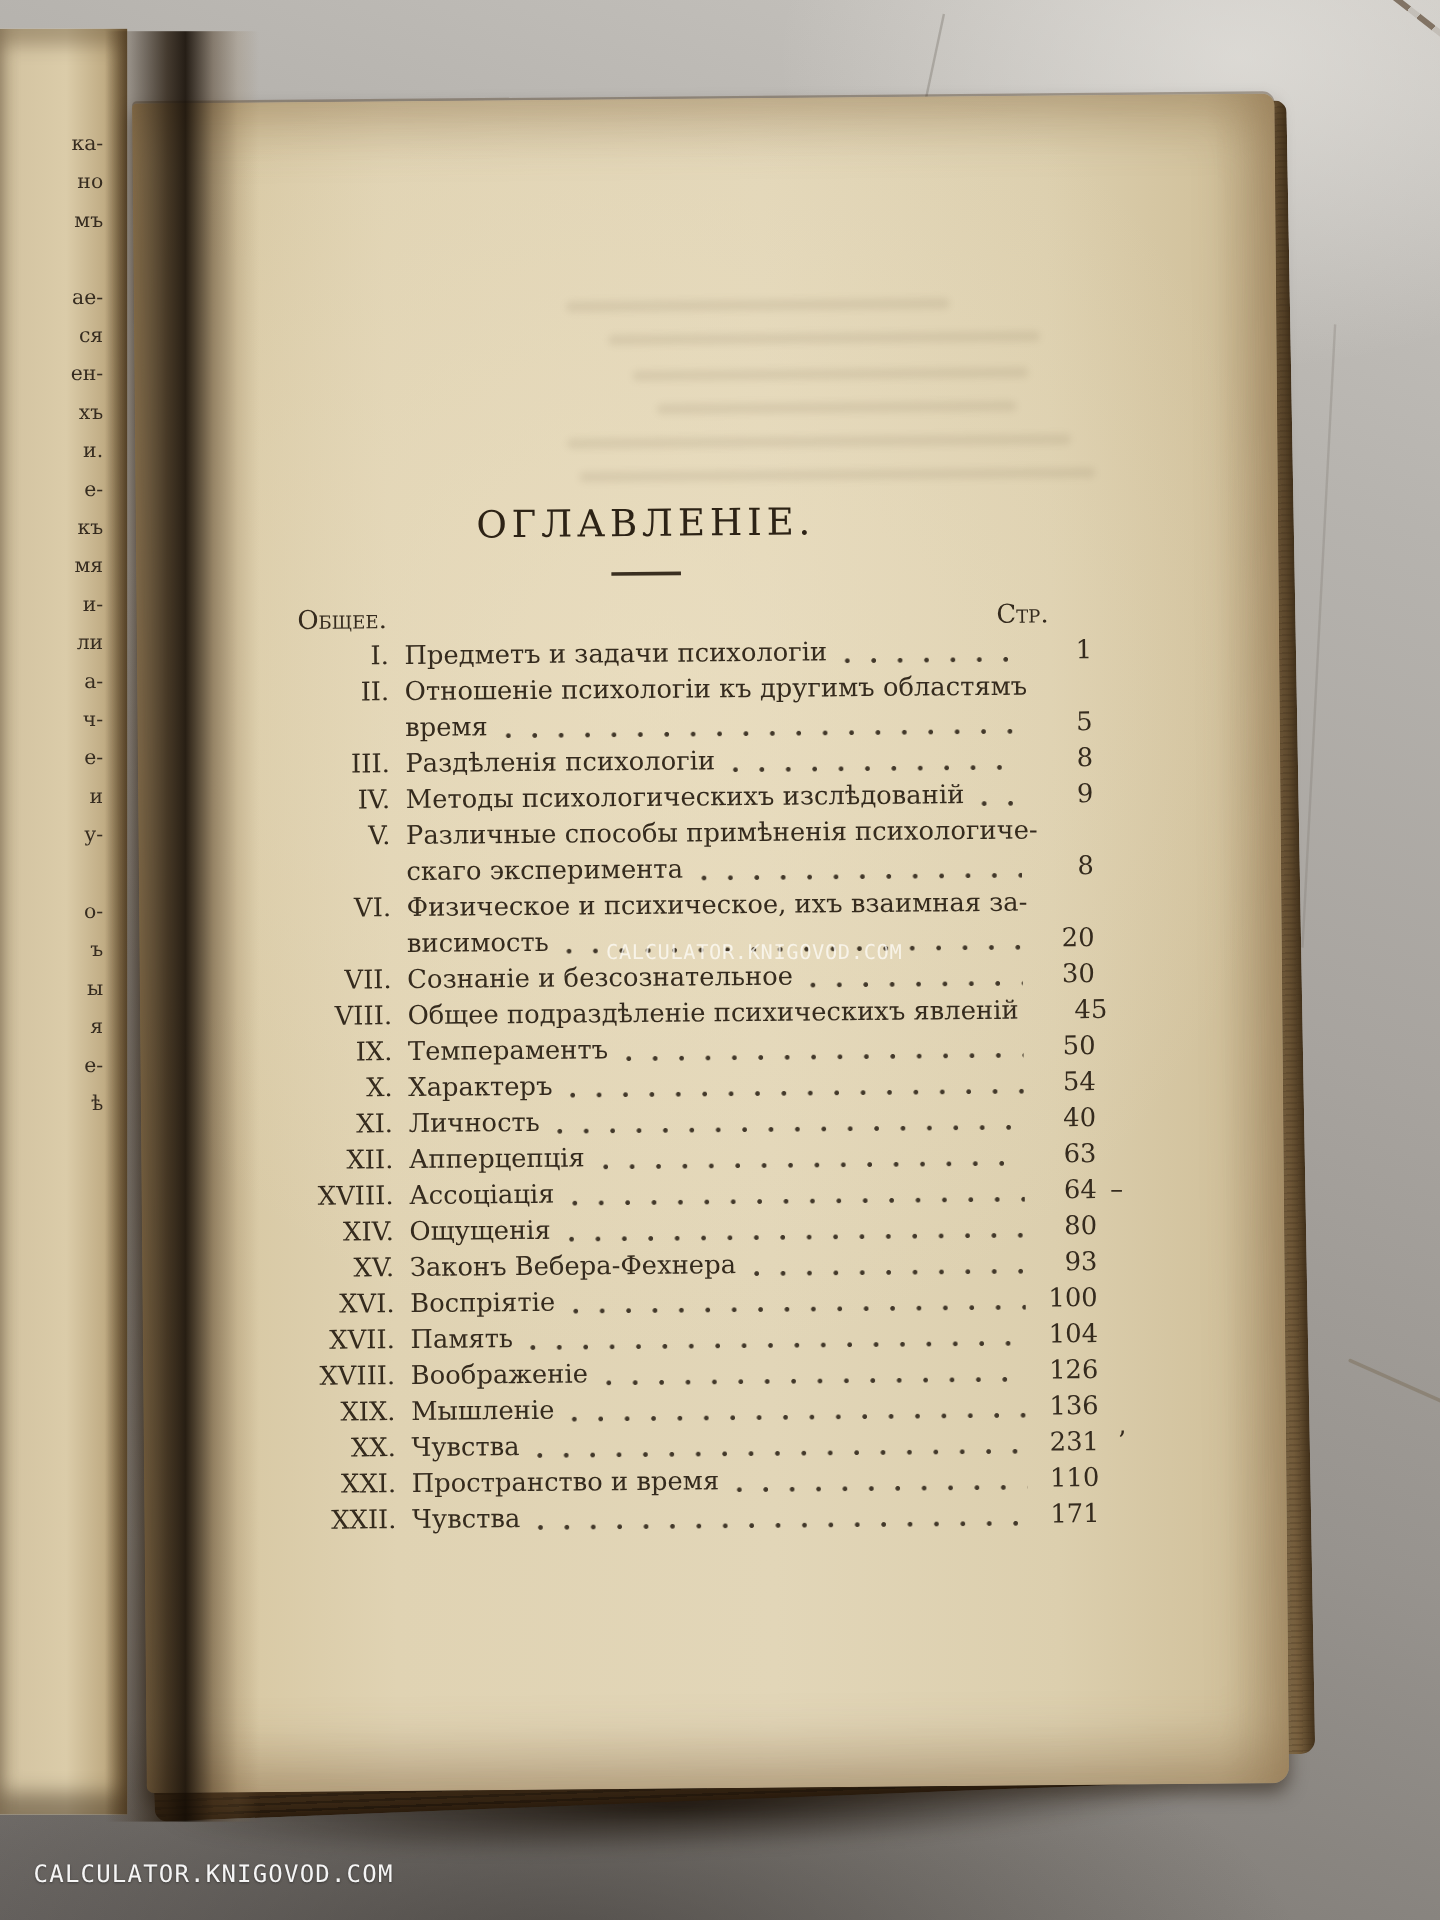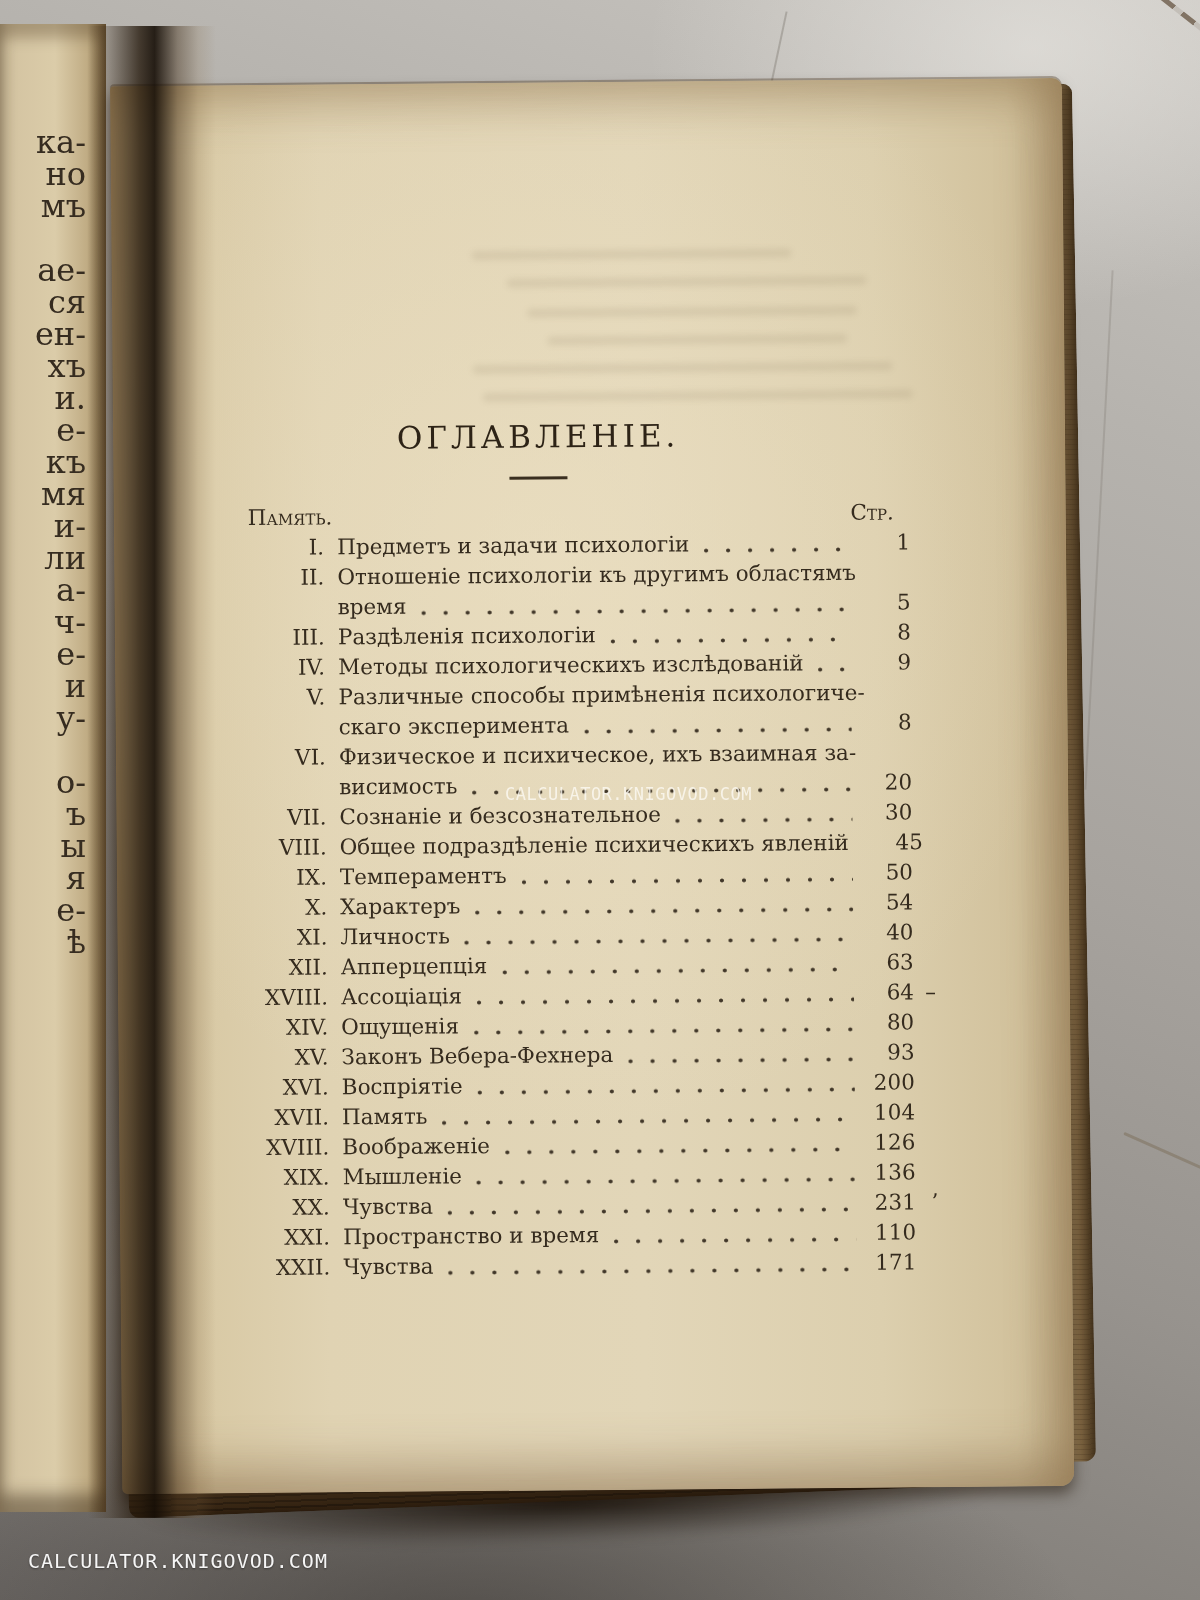--- a/index.html
+++ b/index.html
@@ -34,21 +34,21 @@
   .fore-edge{position:absolute;left:1028px;top:84px;width:56px;height:1378px;transform:rotate(-1deg);
       background:
         repeating-linear-gradient(180deg, rgba(58,42,24,.22) 0 1px, rgba(0,0,0,0) 1px 5px),
         linear-gradient(90deg,#cdbc97 0%,#b29a6e 45%,#7d6441 75%,#41301a 100%);
       border-radius:0 10px 12px 0;}
 
   
   .facing-strip{position:absolute;left:0;top:24px;width:106px;height:1488px;
       background:linear-gradient(90deg,#d2c2a0 0%,#dbcca9 52%,#c0ac84 82%,#77603d 100%);
       box-shadow:inset 0 14px 14px rgba(80,60,35,.35), inset 0 -18px 16px rgba(50,35,18,.45);}
-  .fragments{padding:102px 20px 0 0;text-align:right;font-size:32px;line-height:32px;color:#362c20;}
+  .fragments{padding:80px 20px 0 0;text-align:right;font-size:17px;line-height:32px;color:#362c20;}
   .frag{height:32px;}
 
   
   .gutter{position:absolute;left:88px;top:26px;width:128px;height:1492px;z-index:7;pointer-events:none;
       background:linear-gradient(90deg, rgba(0,0,0,0) 0%, rgba(59,42,24,.28) 16%,
         rgba(36,24,11,.78) 40%, rgba(22,14,6,.90) 52%, rgba(72,52,29,.45) 70%,
         rgba(126,100,64,.18) 86%, rgba(0,0,0,0) 100%);}
 
   
   .page{position:absolute;left:110px;top:78px;width:952px;height:1408px;z-index:6;
@@ -64,21 +64,21 @@
   .smudge{position:absolute;height:9px;background:#7a6a4e;opacity:.13;filter:blur(3px);border-radius:5px;}
 
   .page-title{position:absolute;left:425px;top:336px;transform:translateX(-50%);white-space:nowrap;
       font-size:31px;font-weight:400;letter-spacing:4px;color:#2d2316;margin:0;}
   .title-rule{position:absolute;left:425px;top:394px;transform:translateX(-50%);
       width:58px;height:3px;background:#3a2f20;}
 
   .toc{position:absolute;left:118px;top:418px;width:678px;font-size:21.5px;color:#352b1e;}
   .toc-header{display:flex;justify-content:space-between;line-height:30px;height:30px;
       font-variant:small-caps;padding-left:16px;}
-  .toc-header .pagecol{margin-right:16px;}
+  .toc-header .pagecol{margin-right:36px;}
   .toc-row{position:relative;display:flex;line-height:30px;height:30px;white-space:nowrap;}
   .toc-num{flex:none;width:92px;text-align:right;padding-right:13px;}
   .toc-label{flex:0 0 auto;}
   .toc-leader{flex:1 1 18px;align-self:flex-end;height:7px;margin:0 10px 5px 14px;
       background-image:radial-gradient(circle at 3px 3.5px, #42382a 1.6px, rgba(0,0,0,0) 2.3px);
       background-size:22px 7px;background-repeat:repeat-x;}
   .toc-page{flex:none;width:50px;text-align:right;}
   .toc-mark{position:absolute;right:-22px;top:0;}
 
   
@@ -141,21 +141,21 @@
         <div class="smudge" style="left: 395px; top: 196px; width: 360px;"></div>
         <div class="smudge" style="left: 415px; top: 226px; width: 330px;"></div>
         <div class="smudge" style="left: 435px; top: 254px; width: 300px;"></div>
         <div class="smudge" style="left: 360px; top: 282px; width: 420px;"></div>
         <div class="smudge" style="left: 370px; top: 310px; width: 430px;"></div>
       </div>
     <h1 class="page-title">ОГЛАВЛЕНІЕ.</h1>
     <div class="title-rule"></div>
     <div class="toc">
       <div class="toc-header">
-        <span>Память.</span>
+        <span>Общее.</span>
         <span class="pagecol">Стр.</span>
       </div>
       <div id="toc-list">
           <div class="toc-row">
             <div class="toc-num">I.</div>
             <div class="toc-label">Предметъ и задачи психологіи</div>
             <div class="toc-leader"></div>
             <div class="toc-page">1</div>
           </div>
           <div class="toc-row">
@@ -252,21 +252,21 @@
           <div class="toc-row">
             <div class="toc-num">XV.</div>
             <div class="toc-label">Законъ Вебера-Фехнера</div>
             <div class="toc-leader"></div>
             <div class="toc-page">93</div>
           </div>
           <div class="toc-row">
             <div class="toc-num">XVI.</div>
             <div class="toc-label">Воспріятіе</div>
             <div class="toc-leader"></div>
-            <div class="toc-page">200</div>
+            <div class="toc-page">100</div>
           </div>
           <div class="toc-row">
             <div class="toc-num">XVII.</div>
             <div class="toc-label">Память</div>
             <div class="toc-leader"></div>
             <div class="toc-page">104</div>
           </div>
           <div class="toc-row">
             <div class="toc-num">XVIII.</div>
             <div class="toc-label">Воображеніе</div>

